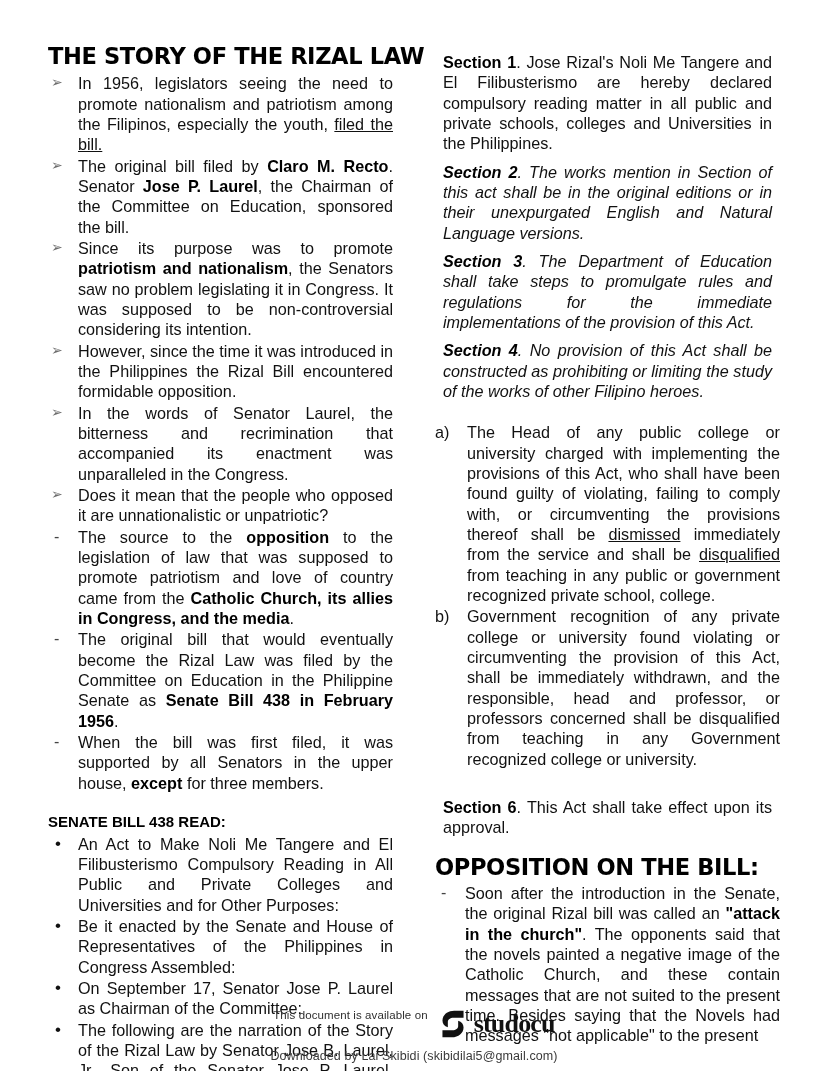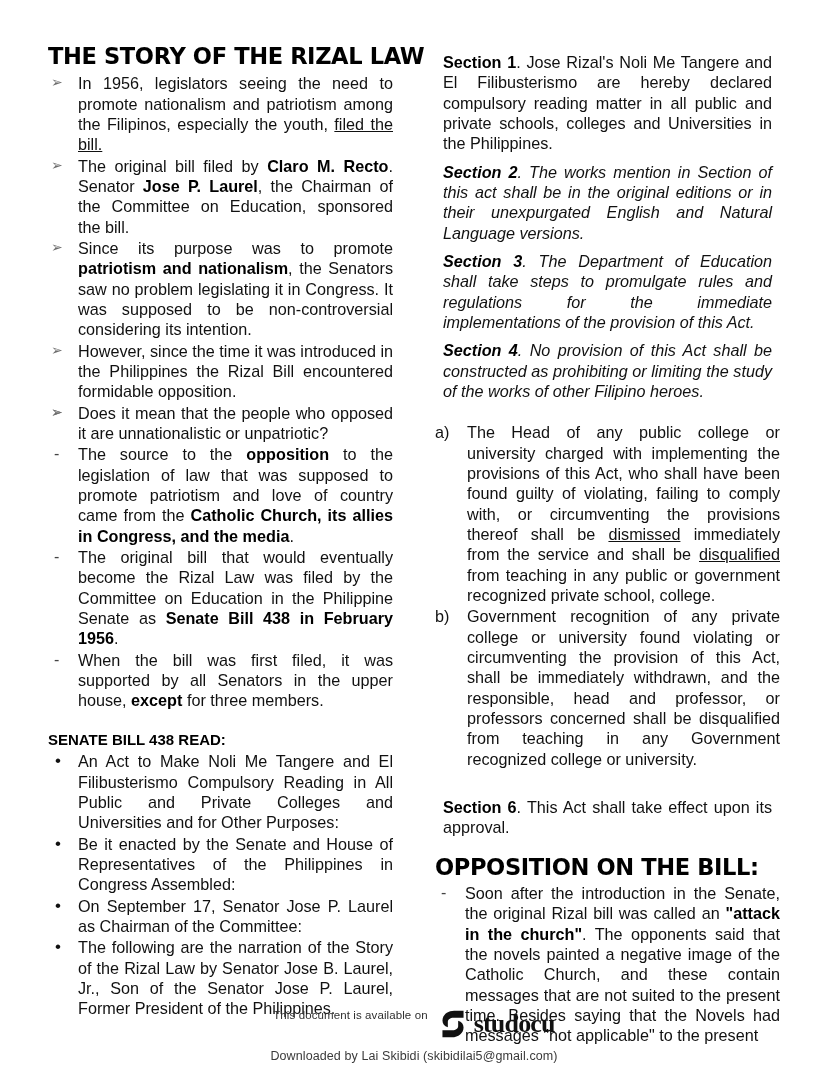--- a/index.html
+++ b/index.html
@@ -185,20 +185,21 @@
         <li class="item arrow">
           <span class="bullet">➢</span>
           <span>Since its purpose was to promote <b>patriotism and nationalism</b>, the Senators saw no problem legislating it in Congress. It was supposed to be non-controversial considering its intention.</span>
         </li>
         <li class="item arrow">
           <span class="bullet">➢</span>
           <span>However, since the time it was introduced in the Philippines the Rizal Bill encountered formidable opposition.</span>
         </li>
         <li class="item arrow">
           <span class="bullet">➢</span>
+          <span>In the words of Senator Laurel, the bitterness and recrimination that accompanied its enactment was unparalleled in the Congress.</span>
         </li>
         <li class="item arrow">
           <span class="bullet">➢</span>
           <span>Does it mean that the people who opposed it are unnationalistic or unpatriotic?</span>
         </li>
       </ul>
 
       <ul class="lst">
         <li class="item dash">
           <span class="bullet">-</span>

